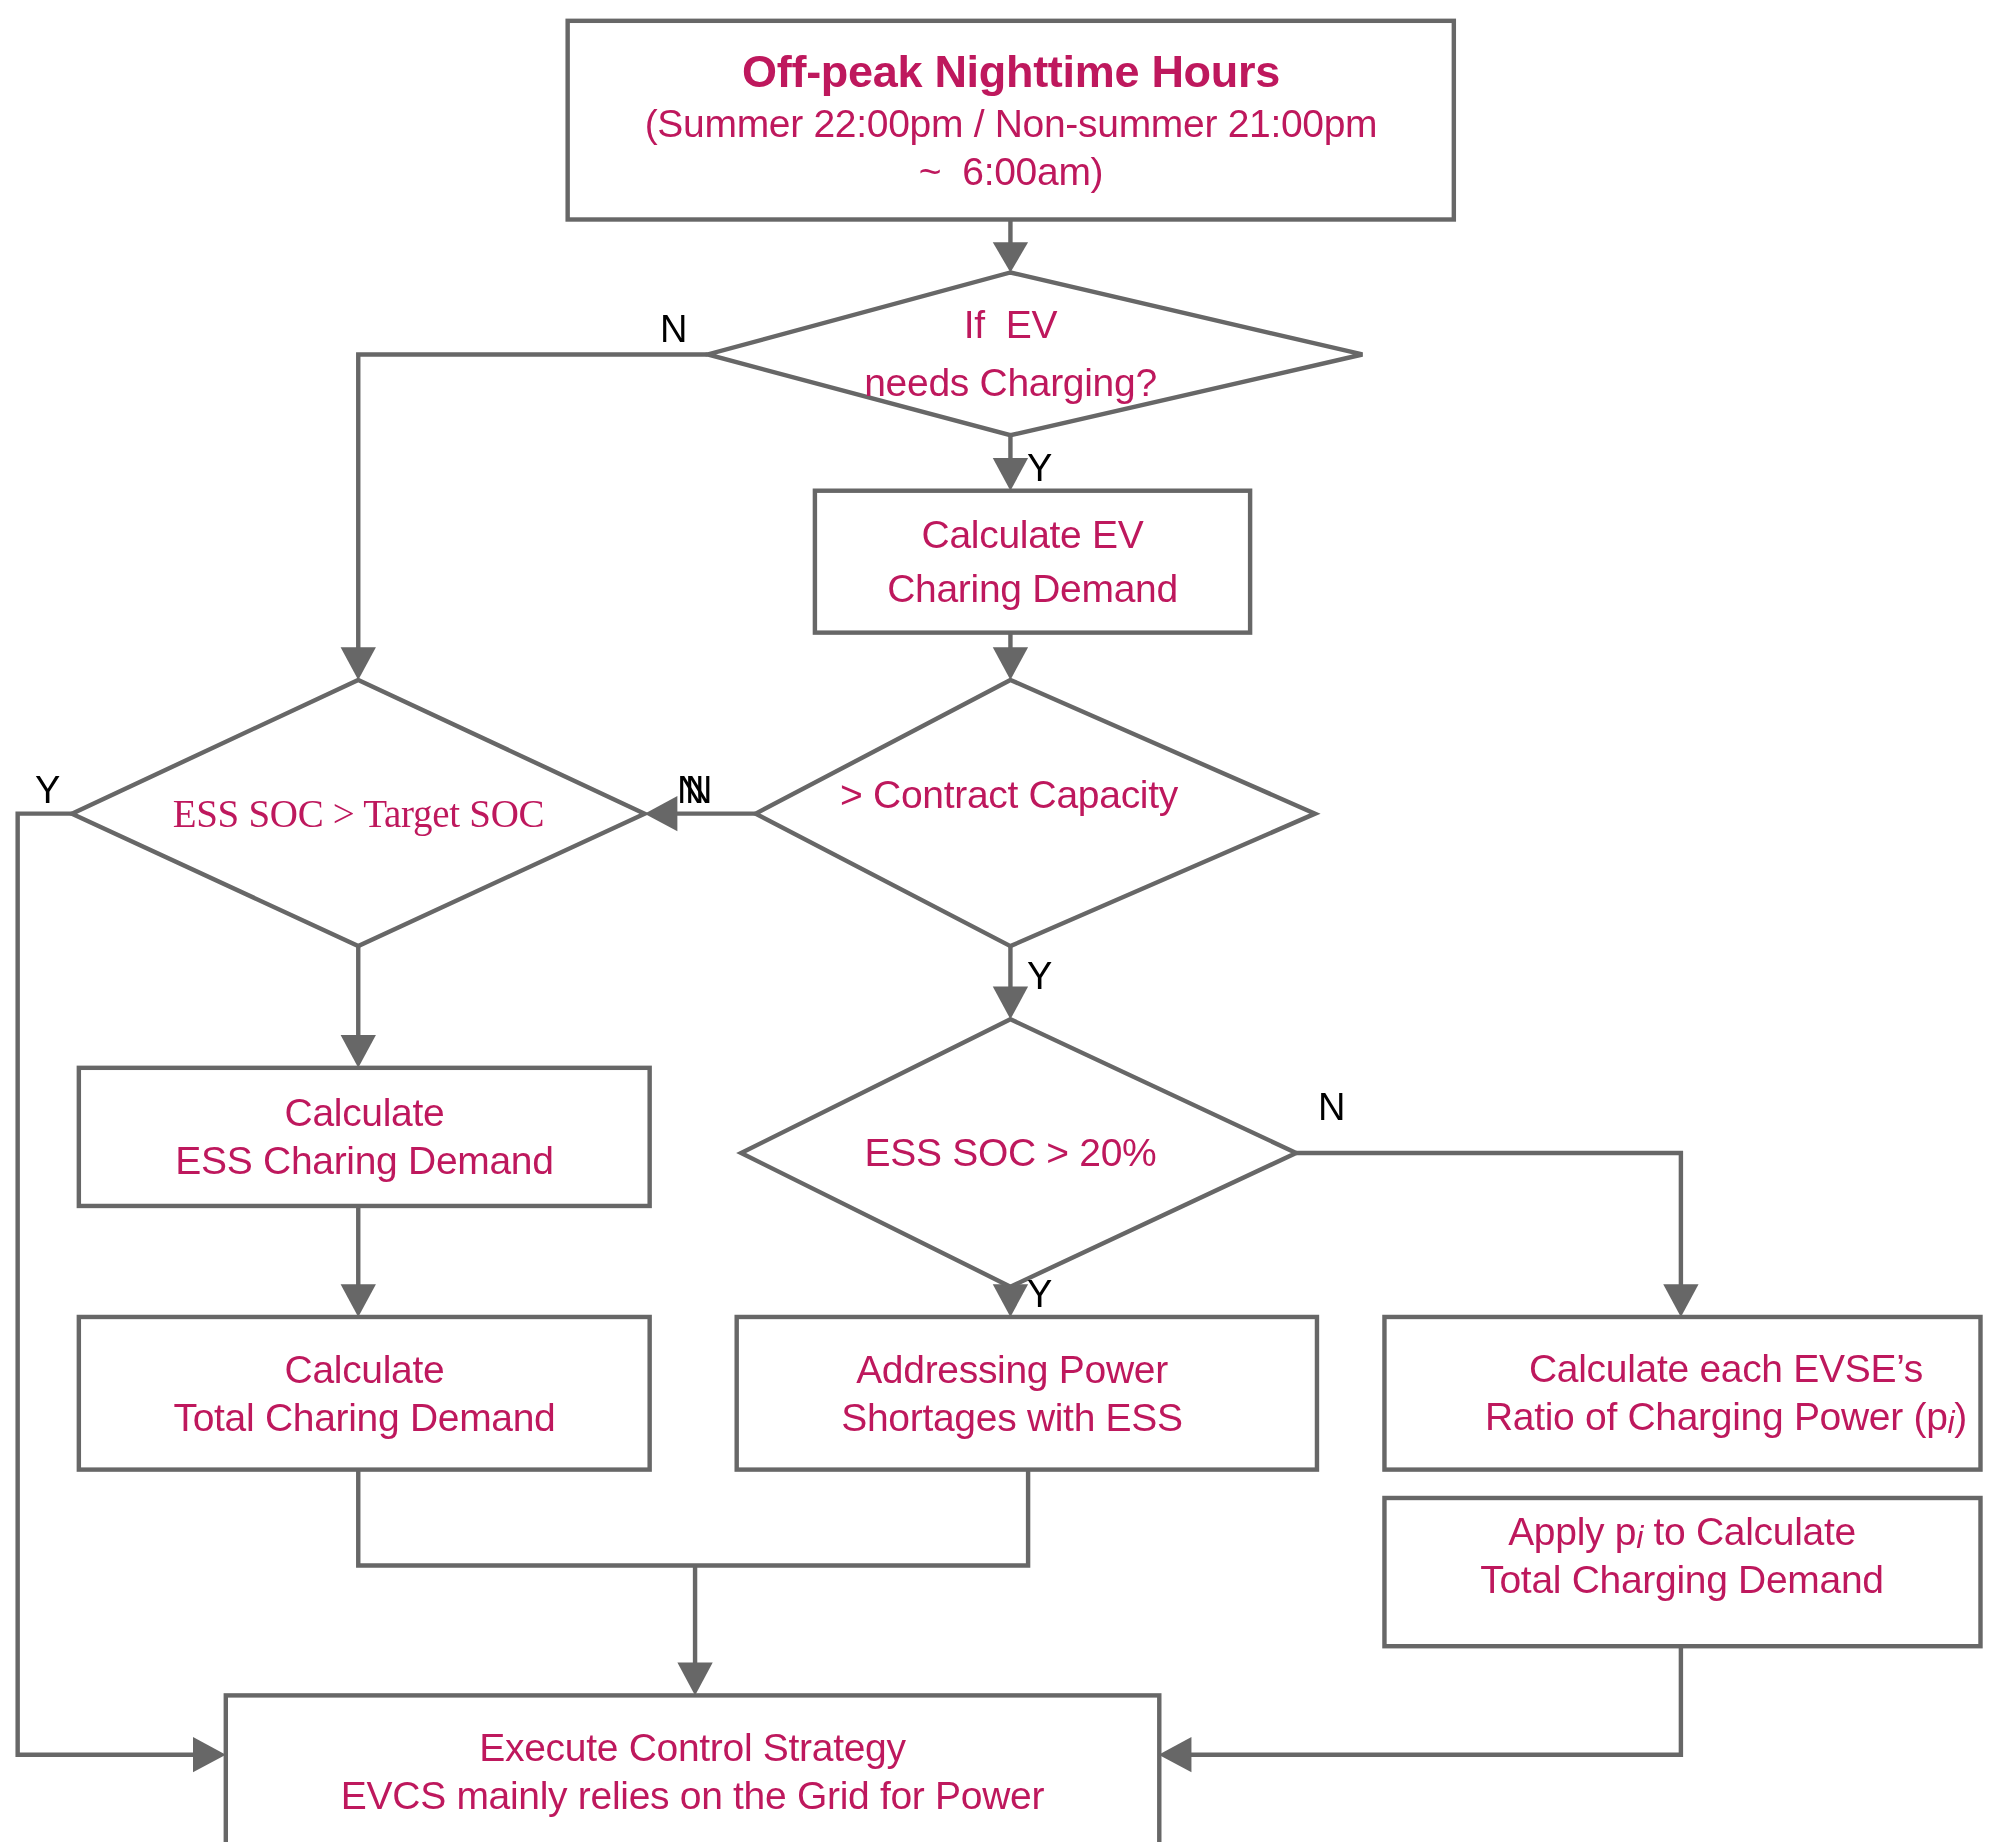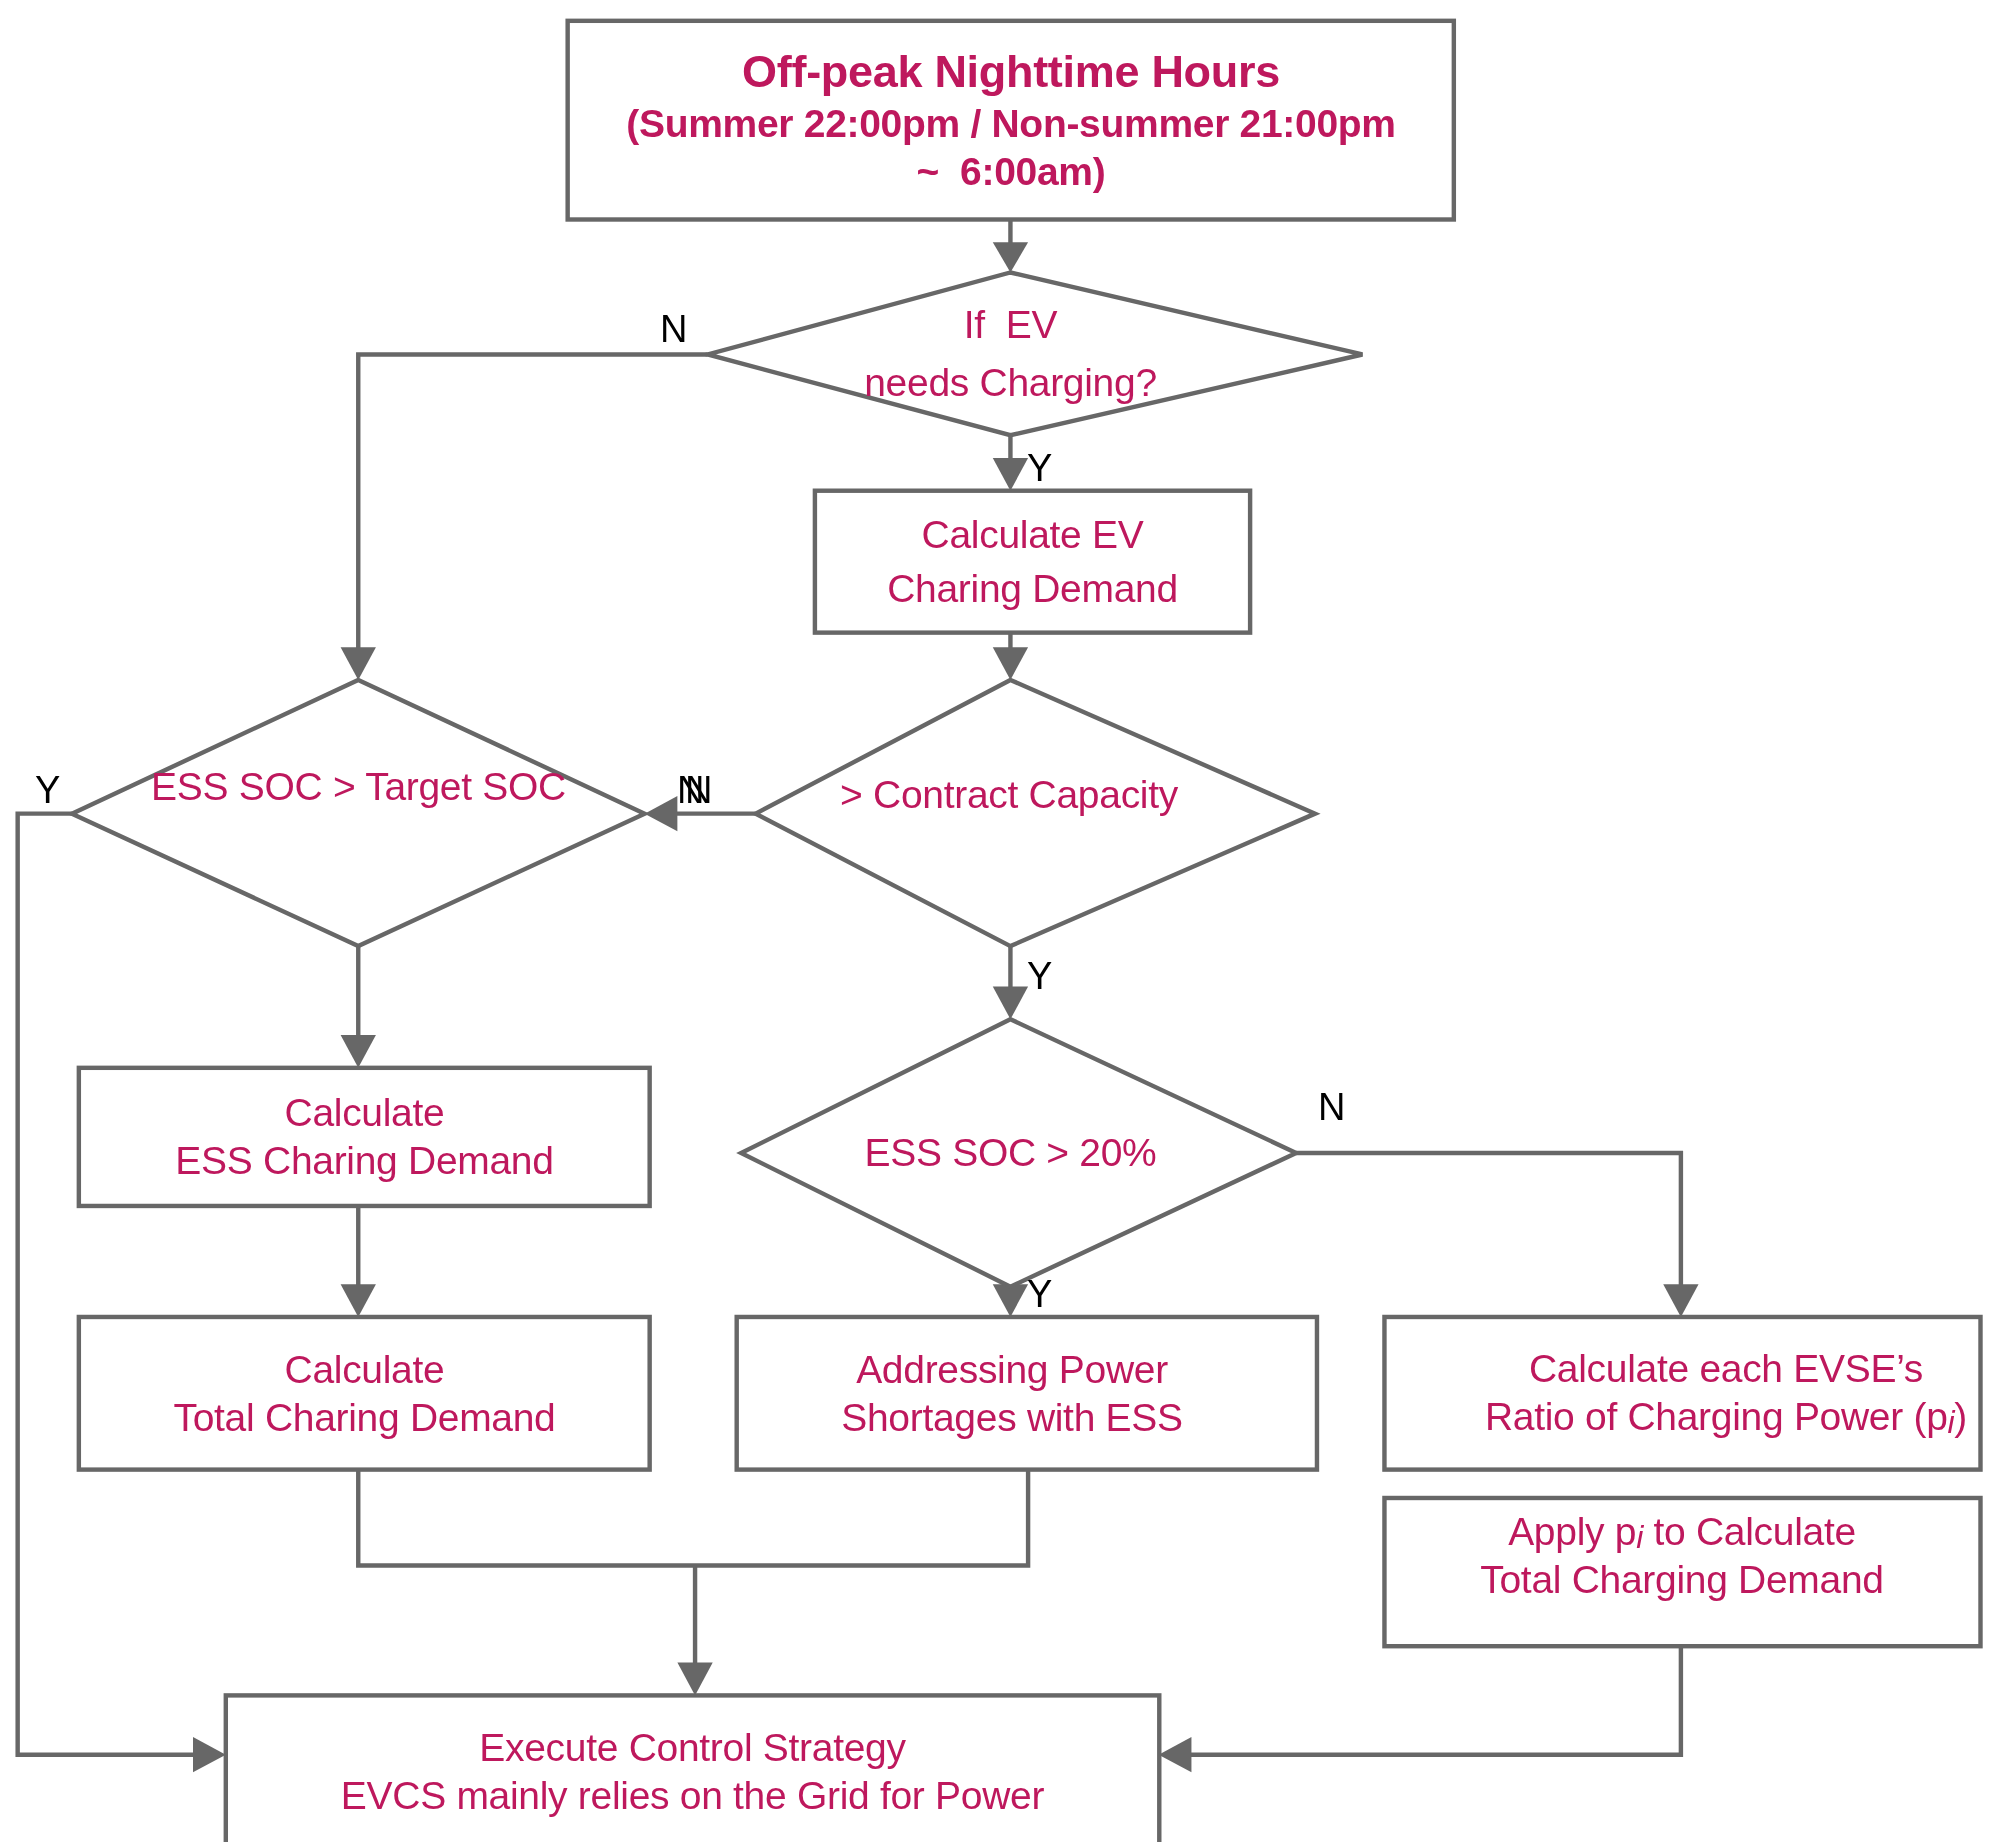--- a/index.html
+++ b/index.html
@@ -57,21 +57,21 @@
     letter-spacing: -0.3px;
     pointer-events: none;
     white-space: pre;
   }
   .nodetext.title {
     font-size: 45px;
     font-weight: bold;
   }
   .nodetext .sub {
     font-size: 39px;
-    font-weight: bold;
+    font-weight: normal;
   }
   .branchlabel {
     position: absolute;
     color: #000000;
     font-family: "Liberation Sans", sans-serif;
     font-size: 38px;
     line-height: 1;
   }
   .ital {
     font-style: italic;
@@ -187,21 +187,21 @@
   <div class="nodetext" style="left:771px; top:272px; width:479px; height:163px;gap:10px;">
     <span>If  EV</span>
     <span>needs Charging?</span>
   </div>
 
   <div class="nodetext" style="left:815px; top:491px; width:435px; height:142px;gap:6px;">
     <span>Calculate EV</span>
     <span>Charing Demand</span>
   </div>
 
-  <div class="nodetext" style="left:106px; top:724px; width:505px; height:126px;">
+  <div class="nodetext" style="left:106px; top:751px; width:505px; height:126px;font-family:Liberation Serif, serif;">
     <span>ESS SOC &gt; Target SOC</span>
   </div>
 
   <div class="nodetext" style="left:801px; top:732px; width:416px; height:126px;">
     <span>&gt; Contract Capacity</span>
   </div>
 
   <div class="nodetext" style="left:790px; top:1090px; width:441px; height:126px;">
     <span>ESS SOC &gt; 20%</span>
   </div>

